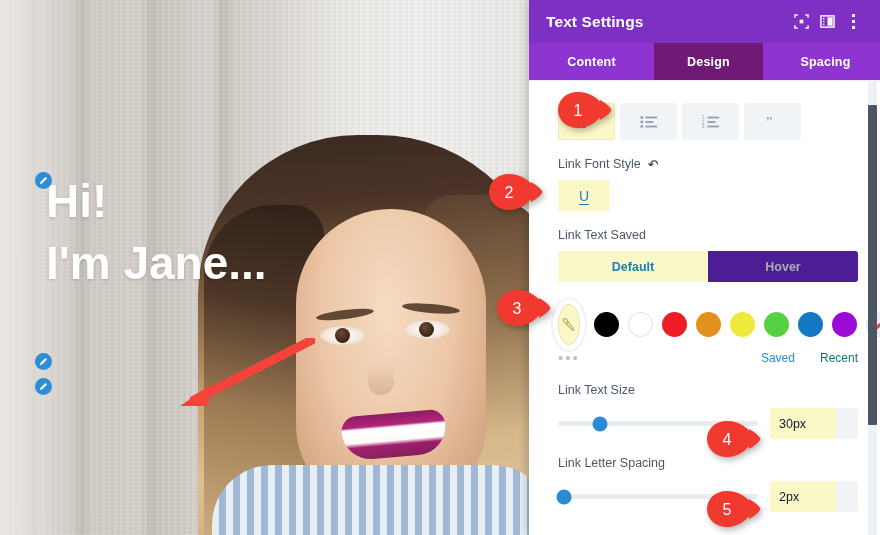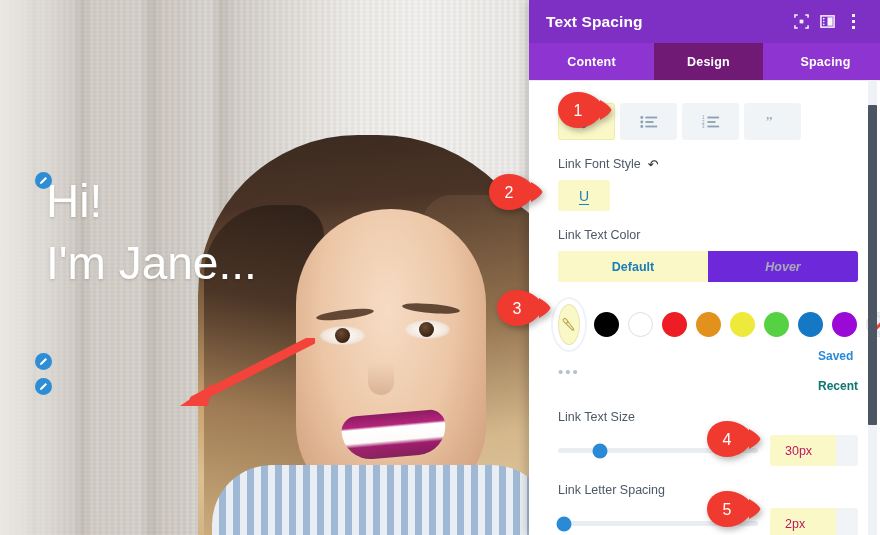--- a/index.html
+++ b/index.html
@@ -91,21 +91,21 @@
     background: repeating-linear-gradient(90deg, #e9eef4 0 7px, #9fb9d4 7px 14px);
   }
   .photo-shade {
     position: absolute; inset: 0;
     background: linear-gradient(90deg, rgba(235,232,228,.95) 0%, rgba(235,232,228,.3) 14%, rgba(0,0,0,0) 34%);
   }
 
   .hero-text {
     position: absolute; left: 46px; top: 170px;
     color: #ffffff;
-    font-weight: 400;
+    font-weight: 700;
     font-size: 46px;
     line-height: 62px;
     letter-spacing: 0px;
     text-shadow: 0 1px 3px rgba(0,0,0,.18);
     white-space: pre;
   }
   .about-link {
     position: absolute; left: 46px; top: 388px;
     color: #ffffff;
     font-size: 27px;
@@ -179,21 +179,21 @@
   }
   .style-btn u { text-decoration: underline; text-underline-offset: 3px; }
 
   .seg {
     margin-top: 9px; display: flex; height: 31px; border-radius: 3px; overflow: hidden;
     background: #eef0e2;
   }
   .seg-item { flex: 1; display: flex; align-items: center; justify-content: center;
               font-size: 12.5px; font-weight: bold; text-align: center; }
   .seg-item.on { background: #fbf8c8; color: #1a7eb8; }
-  .seg-item.off { background: #6d28d9; color: #a7adb5; font-style: italic; }
+  .seg-item.off { background: #4c1d95; color: #a7adb5; }
 
   .swatches { margin-top: 22px; display: flex; align-items: center; gap: 9px; }
   .sw { width: 25px; height: 25px; border-radius: 50%; flex: 0 0 auto; }
   .sw.white { border: 1px solid #dcdfe3; }
   .picker {
     width: 41px; height: 41px; border-radius: 50%;
     background: #fbf8c8; border: 1px solid #e7e4b3;
     box-shadow: 0 0 0 5px #ffffff, 0 0 0 7px #eef3f8;
     display: flex; align-items: center; justify-content: center;
     margin-right: 5px;
@@ -202,32 +202,32 @@
     background:
       repeating-linear-gradient(45deg, #f4f6f8 0 3px, #e6eaee 3px 6px);
     border: 1px solid #e0e4e8; position: relative; overflow: hidden;
   }
   .sw.none:after {
     content:""; position:absolute; left:-3px; top: 10px; width: 32px; height: 2.5px;
     background: #ef4036; transform: rotate(-45deg);
   }
   .sw-meta { margin-top: 4px; display: flex; align-items: center; }
   .dots { color: #b9c2cb; font-size: 15px; letter-spacing: 2px; width: 52px; }
-  .meta-right { margin-left: auto; display: flex; gap: 16px; font-size: 12px; font-weight: bold; flex-direction: column; }
+  .meta-right { margin-left: auto; display: flex; gap: 25px; font-size: 12px; font-weight: normal; }
   .saved { color: #2b8ad6; }
   .recent { color: #0f766e; }
 
   .slider-row { margin-top: 11px; display: flex; align-items: center; gap: 12px; }
   .track { position: relative; flex: 1; height: 5px; border-radius: 3px; background: #e9edf2; }
   .knob { position: absolute; top: 50%; width: 15px; height: 15px; border-radius: 50%;
           background: #2b8ad6; transform: translate(-50%, -50%); }
   .valbox {
     width: 88px; height: 31px; background: #fbf8c8; border-radius: 3px;
-    display: flex; align-items: center; padding-left: 15px;
-    font-size: 12.5px; color: #be185d; position: relative;
+    display: flex; align-items: center; padding-left: 9px;
+    font-size: 12.5px; color: #0f172a; position: relative;
   }
   .valbox:after {
     content: ""; position: absolute; right: 0; top: 0; width: 22px; height: 31px;
     background: #f1f4f7; border-radius: 0 3px 3px 0;
   }
 
   
   .sbar { position: absolute; right: 3px; top: 105px; width: 9px; height: 320px;
           background: #4b5563; border-radius: 1px; }
   .sbar-track { position: absolute; right: 3px; top: 80px; width: 9px; bottom: 0;
@@ -284,21 +284,21 @@
 
     <svg class="arrow" viewBox="0 0 155 72">
       <path d="M152 2 L34 62" stroke="#f4433a" stroke-width="9" stroke-linecap="round"></path>
       <path d="M20 68 L52 46 L48 68 Z" fill="#f4433a"></path>
     </svg>
   </div>
 
   <div class="panel">
 
     <div class="panel-header">
-      <div class="panel-title">Text Spacing</div>
+      <div class="panel-title">Text Settings</div>
       <div class="hdr-ico">
         <svg width="15" height="15" viewBox="0 0 16 16">
           <path d="M1 4V1h3M12 1h3v3M15 12v3h-3M4 15H1v-3" stroke="#fff" stroke-width="1.6" fill="none"></path>
           <rect x="6" y="6" width="4" height="4" fill="#fff"></rect>
         </svg>
       </div>
       <div class="hdr-ico">
         <svg width="15" height="15" viewBox="0 0 16 16">
           <rect x="1" y="2" width="14" height="12" stroke="#fff" stroke-width="1.6" fill="none"></rect>
           <rect x="8" y="3.5" width="5.5" height="9" fill="#fff"></rect>
@@ -367,21 +367,21 @@
           <span class="reset">↶</span>
         </div>
         <div class="style-row">
           <div class="style-btn">
             <u>U</u>
           </div>
         </div>
       </div>
 
       <div class="section">
-        <div class="lbl">Link Text Color</div>
+        <div class="lbl">Link Text Saved</div>
         <div class="seg">
           <div class="seg-item on">Default</div>
           <div class="seg-item off">Hover</div>
         </div>
 
         <div class="swatches">
           <div class="picker">
             <svg width="20" height="20" viewBox="0 0 20 20">
               <g transform="rotate(-42 10 10)">
                 <rect x="8.4" y="2" width="3.4" height="5" rx="1.5" fill="#f3efbe" stroke="#b9a74a" stroke-width="1"></rect>

